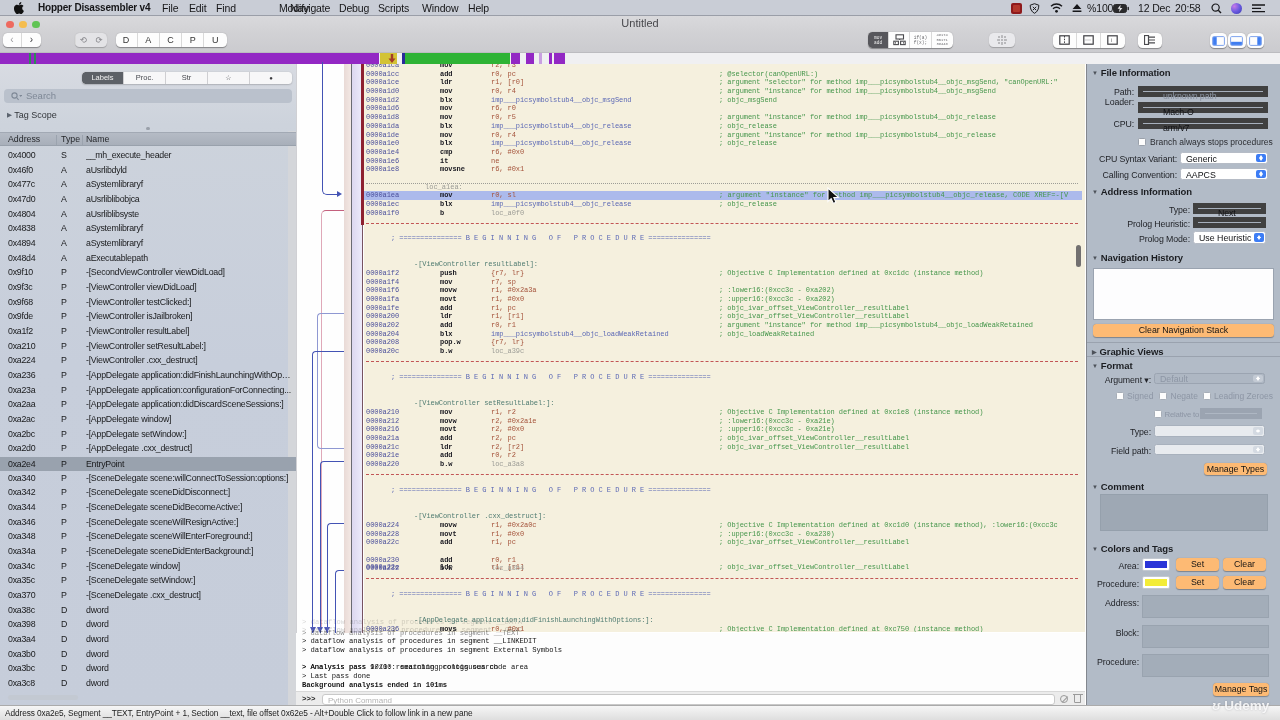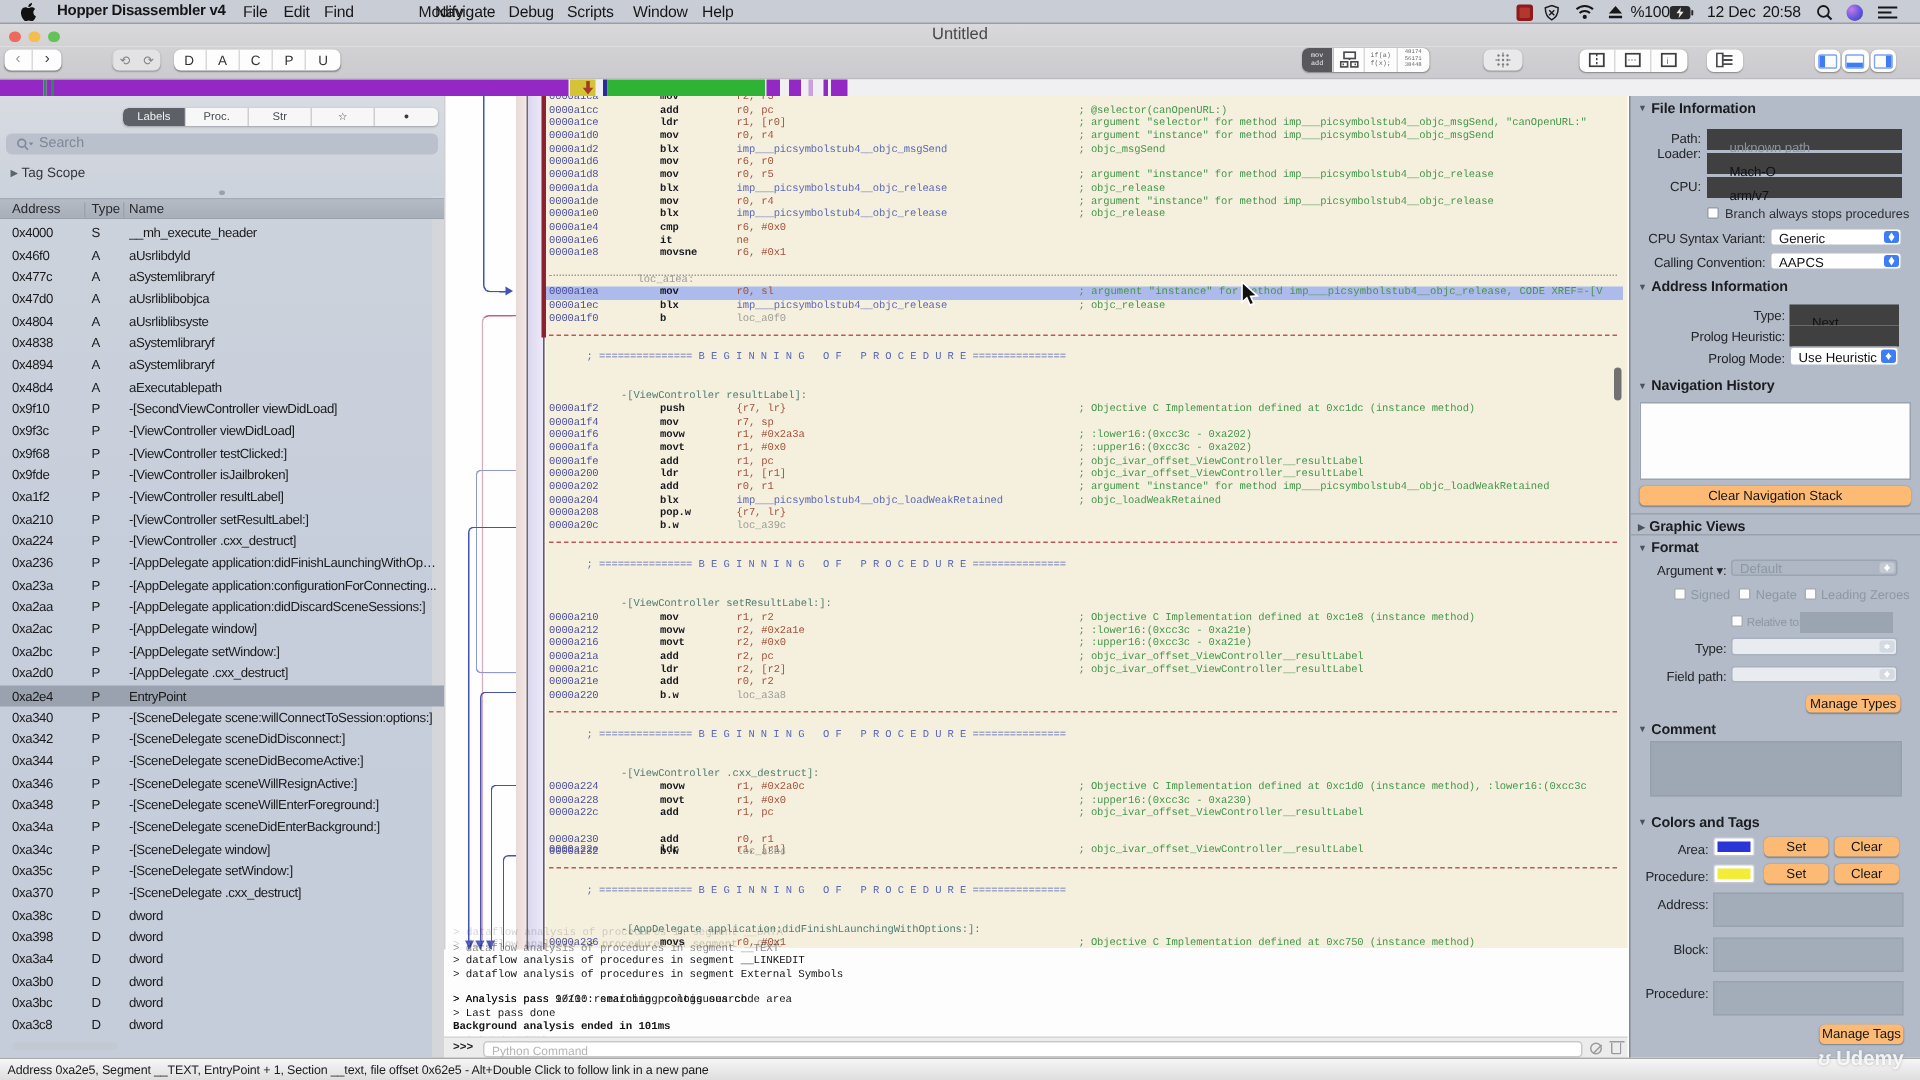--- a/index.html
+++ b/index.html
@@ -53,21 +53,21 @@
 #logpanel{left:296px;top:633px;width:789px;height:58px;background:#fdfdfd;}
 .ll{position:absolute;left:6px;font-family:"Liberation Mono",monospace;font-size:7.2px;color:#141414;white-space:pre;letter-spacing:-0.05px;}
 #pybar{left:296px;top:691px;width:789px;height:14px;background:#ececec;border-top:1px solid #d8d8d8;}
 #statusbar{left:0;top:705px;width:1280px;height:15px;background:linear-gradient(#f6f6f6,#dedede);border-top:1px solid #ababab;font-size:8.3px;color:#1b1b1b;line-height:14px;letter-spacing:-0.1px;}
 
 #rpanel{left:1086px;top:64px;width:194px;height:641px;background:#b2bbc7;border-left:1px solid #83878e;font-size:9px;color:#23252a;}
 .ph{position:absolute;left:5px;font-weight:bold;font-size:9.5px;color:#1b1d21;letter-spacing:-0.1px;}
 .ph:before{content:"▼";font-size:6px;color:#4d525a;margin-right:3px;position:relative;top:-1px;}
 .phc:before{content:"▶";}
 .plabel{position:absolute;text-align:right;font-size:8.8px;color:#23252a;letter-spacing:-0.1px;}
-.pfield{position:absolute;background:#a7b0bd;border:7px solid #404040;font-size:8.8px;color:#101114;padding-left:8px;letter-spacing:-0.1px;}
+.pfield{position:absolute;background:#a7b0bd;border:5px solid #404040;font-size:8.8px;color:#101114;padding-left:20px;letter-spacing:-0.1px;}
 .pdrop{position:absolute;background:#fff;border:1px solid #b6bcc6;border-radius:2.5px;font-size:8.8px;color:#101114;padding-left:5px;}
 .pstep{position:absolute;right:1px;top:1px;bottom:1px;width:10px;background:#3d7df5;border-radius:2px;}
 .pstep:before,.pstep:after{content:"";position:absolute;left:2.6px;border-left:2.4px solid transparent;border-right:2.4px solid transparent;}
 .pstep:before{top:1.5px;border-bottom:3px solid #fff;}
 .pstep:after{bottom:1.5px;border-top:3px solid #fff;}
 .pbtn{position:absolute;background:#fdba74;border-radius:3.5px;box-shadow:0 0.5px 1px rgba(0,0,0,0.3);text-align:center;font-size:8.8px;color:#141414;}
 .pcheck{position:absolute;width:8px;height:8px;background:#fdfdfd;border:1px solid #9aa1ab;border-radius:1.5px;}
 .dis{color:#8d96a5;}
 </style>
 </head>

